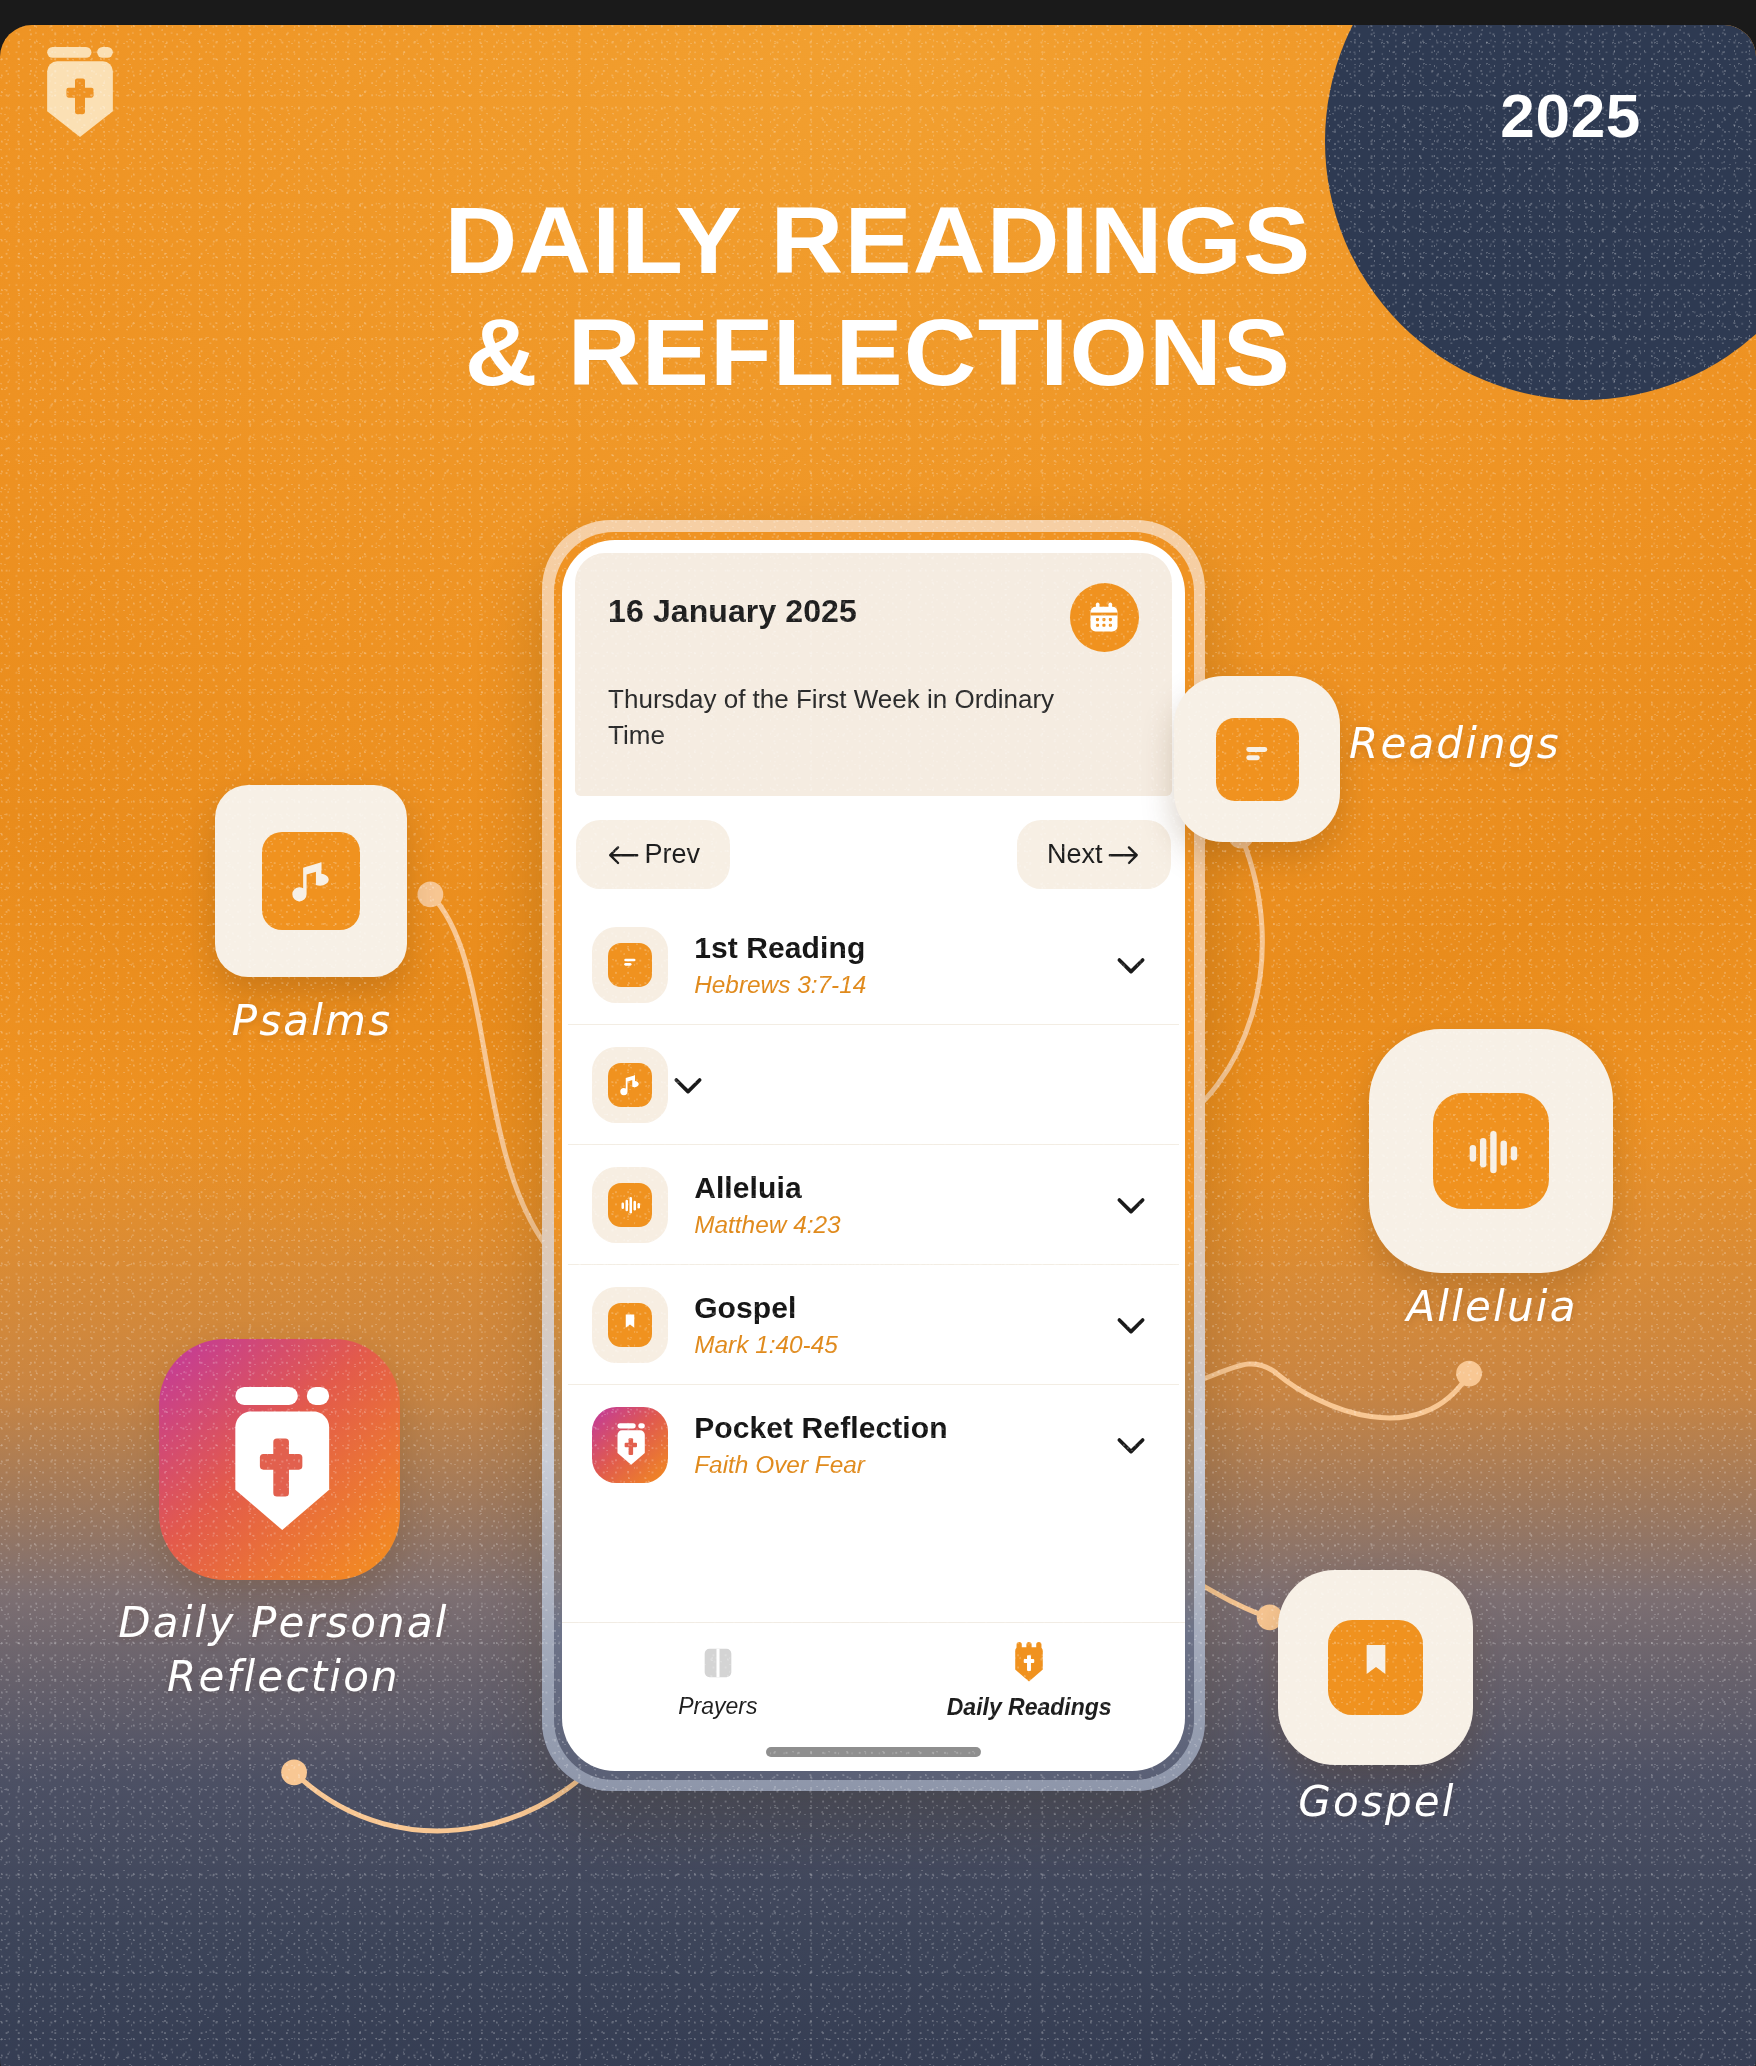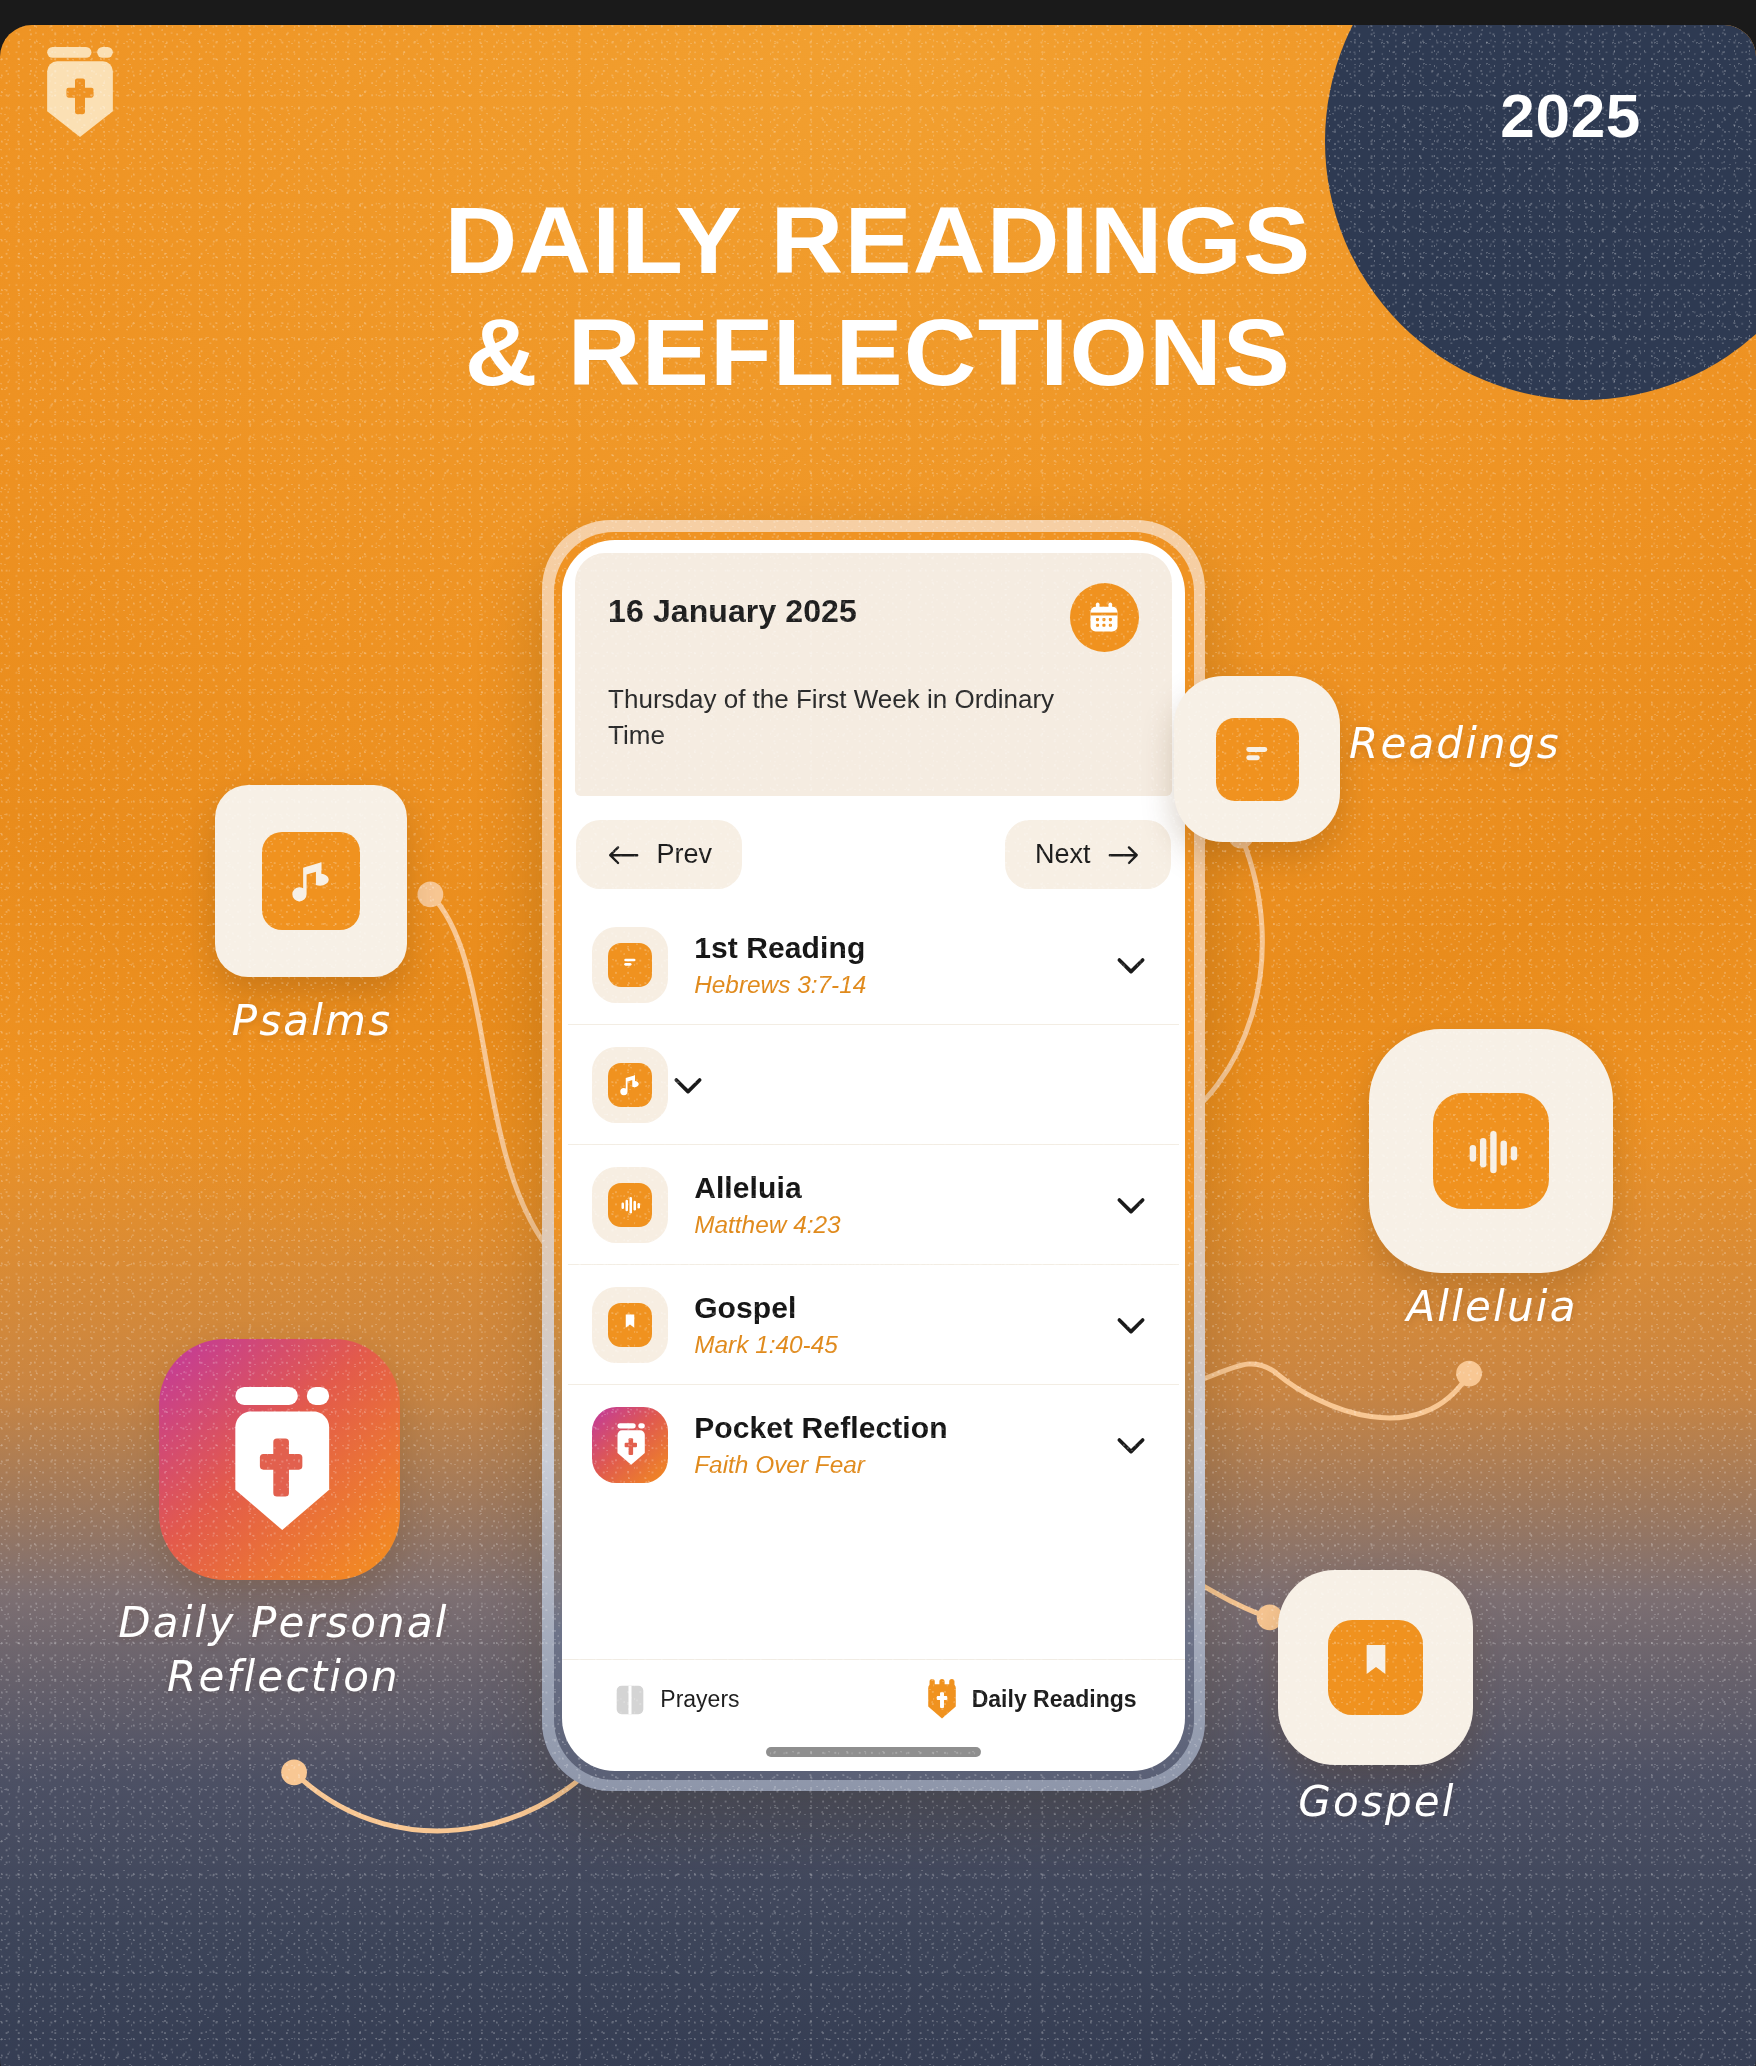--- a/index.html
+++ b/index.html
@@ -146,21 +146,21 @@
   
   #nav-row {
     display: flex; justify-content: space-between;
     padding: 24.4px 14.3px 16px 14.3px;
     flex: none;
   }
   .navbtn {
     background: #f7efe4;
     border-radius: 24.4px;
     height: 69px;
-    display: flex; align-items: center; gap: 16px;
+    display: flex; align-items: center; gap: 4px;
     padding: 0 30px;
     font-size: 27px; color: #1d1d1d; font-weight: 400;
   }
 
   
   #reading-list { flex: 1 1 auto; padding: 0 5.7px; }
   .row {
     display: flex; align-items: center;
     padding: 21.5px 24.4px;
     border-bottom: 1.4px solid #f3ede3;
@@ -187,21 +187,21 @@
   .row-ref { font-size: 24.4px; font-style: italic; color: #e08a1c; margin-top: 5.7px; }
   .chev { width: 40px; height: 40px; flex: none; margin-right: 4.3px; }
 
   
   #tabbar {
     flex: none;
     border-top: 1.4px solid #f1ece4;
     display: flex; align-items: center; justify-content: space-around;
     padding: 18.7px 0 7.2px 0;
   }
-  .tab { display: flex; flex-direction: row; align-items: center; gap: 10px; width: 215px; }
+  .tab { display: flex; flex-direction: column; align-items: center; gap: 10px; width: 215px; font-style: italic; }
   .tab-label { font-size: 23px; color: #1d1d1d; }
   .tab.active .tab-label { font-weight: 700; }
   #home-indicator {
     width: 215px; height: 10px; border-radius: 5.7px;
     background: #8f8f8f; margin: 18.7px auto 14.3px auto;
   }
 
   
   .chip {
     position: absolute;

